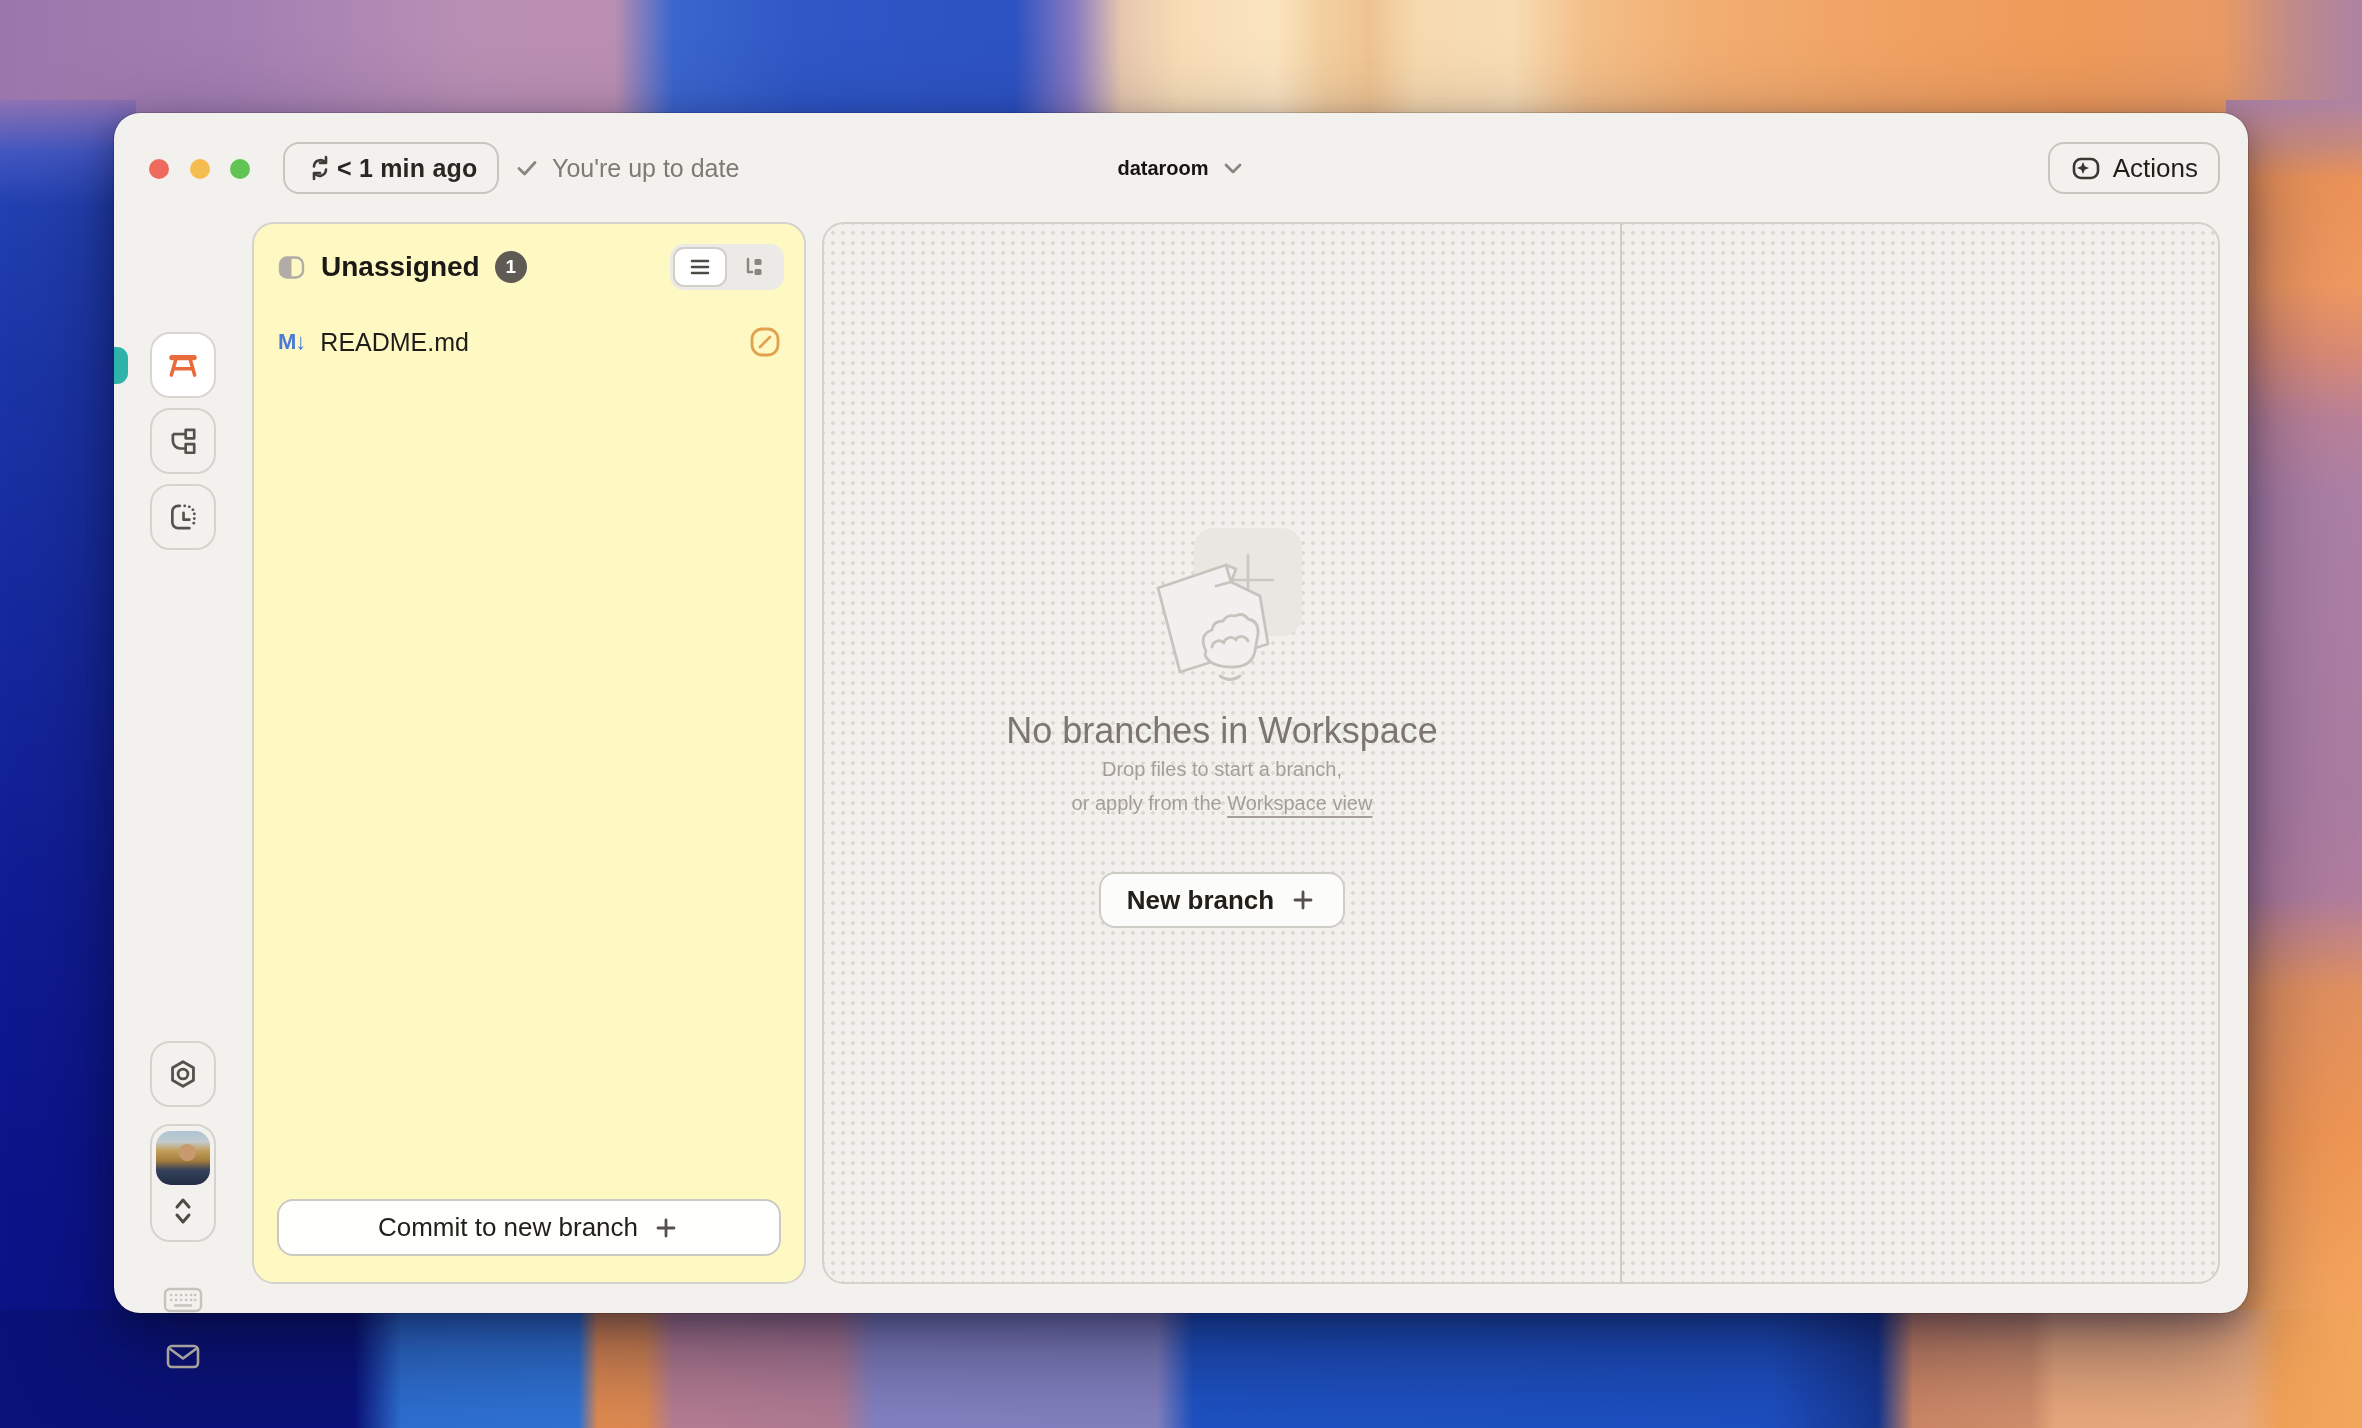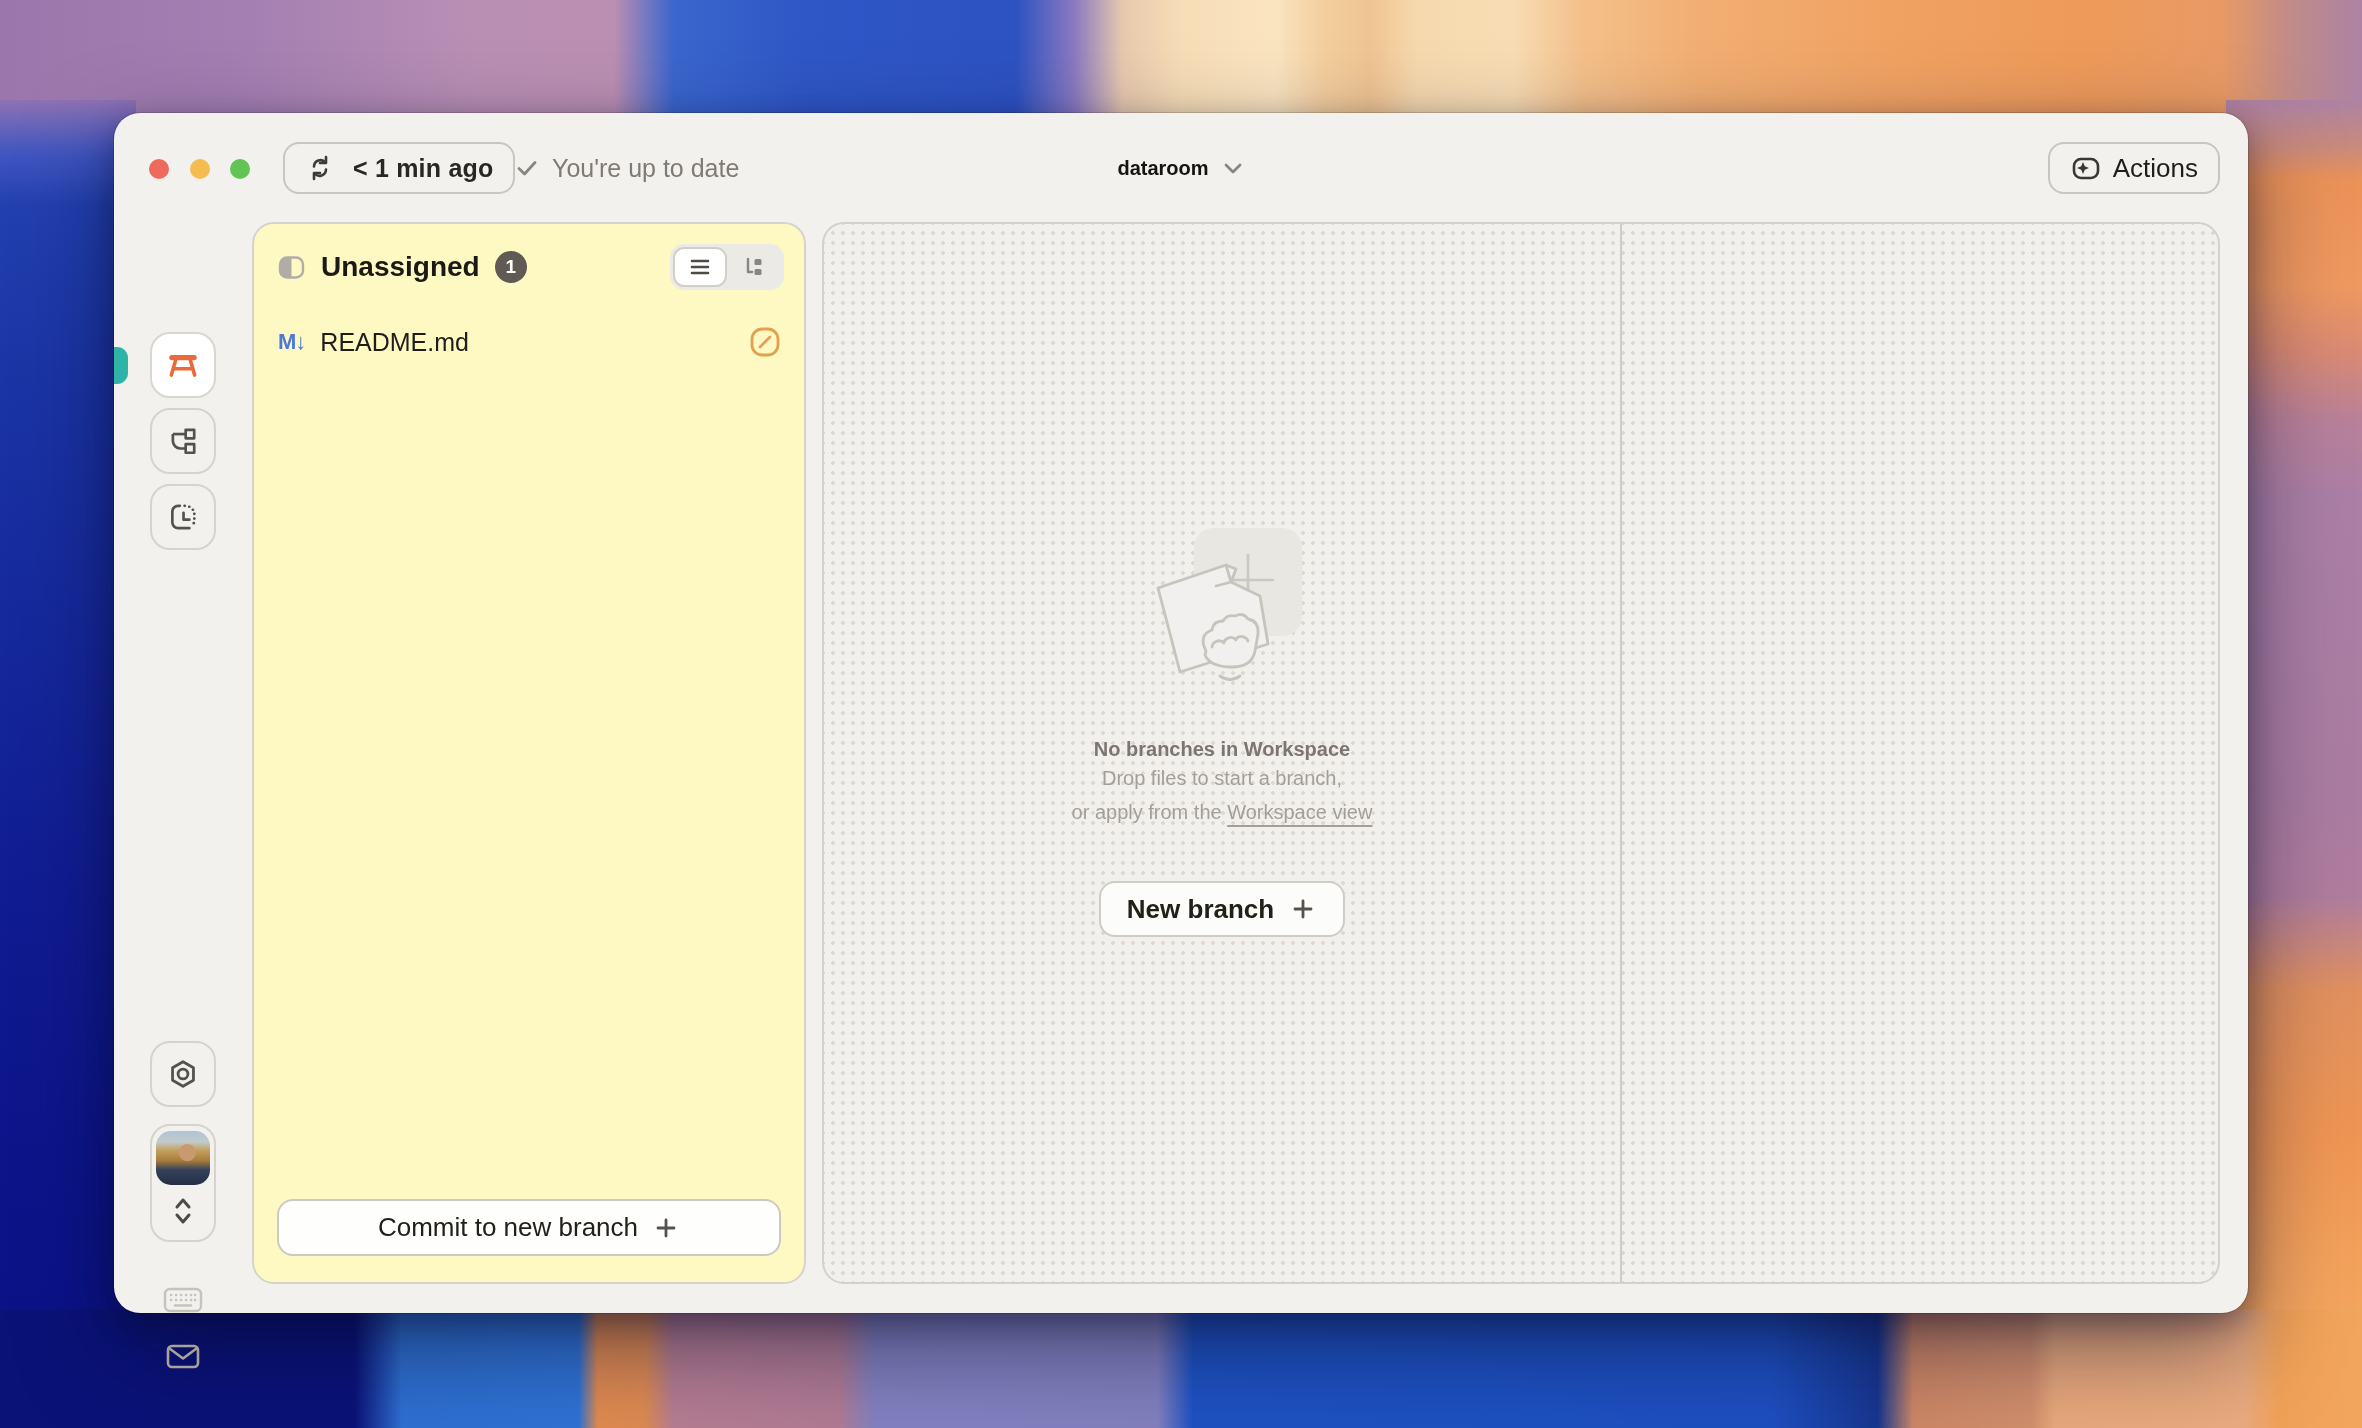--- a/index.html
+++ b/index.html
@@ -44,21 +44,21 @@
   }
 
   
   .titlebar { position:absolute; left:0; top:0; right:0; height:109px; }
   .tl { position:absolute; top:46px; width:20px; height:20px; border-radius:50%; }
   .tl.red    { left:35px;  background:#ee6a5e; }
   .tl.yellow { left:76px;  background:#f5bd4f; }
   .tl.green  { left:116px; background:#61c454; }
 
   .sync-btn { position:absolute; left:169px; top:29px; height:52px;
-    display:flex; align-items:center; gap:18px; padding:0 20px;
+    display:flex; align-items:center; gap:2px; padding:0 20px;
     border:2px solid #c9c5bf; border-radius:16px; background:transparent; cursor:default; }
   .sync-btn .label { font-size:25px; font-weight:700; color:#2a2723; letter-spacing:.2px; }
 
   .uptodate { position:absolute; left:400px; top:29px; height:52px; display:flex; align-items:center; gap:12px; }
   .uptodate .label { font-size:25px; color:#807a74; }
 
   .project-title { position:absolute; left:0; right:0; top:29px; height:52px;
     display:flex; align-items:center; justify-content:center; gap:12px; }
   .project-title .name { font-size:20px; font-weight:700; color:#161310; }
 
@@ -108,21 +108,21 @@
 
   
   .workspace { position:absolute; left:708px; top:109px; width:1398px; height:1062px;
     background:#f1f0ed; border:2px solid #d4d1cb; border-radius:22px; overflow:hidden;
     background-image:radial-gradient(circle, #dcd8d2 1.8px, rgba(0,0,0,0) 2px);
     background-size:10px 10px; background-position:4px 4px; }
   .lane-divider { position:absolute; left:796px; top:0; bottom:0; width:2px; background:#cfccc6; }
 
   .empty { position:absolute; left:0; top:0; width:796px; height:100%;
     display:flex; flex-direction:column; align-items:center; padding-top:296px; }
-  .empty-title { margin-top:28px; font-size:20px; font-weight:700; color:#7d7670; }
+  .empty-title { font-size:36px; font-weight:400; color:#7d7670; }
   .empty-line { font-size:20px; color:#a49e97; line-height:34px; }
   .empty-line a { color:#a49e97; text-decoration:underline; text-underline-offset:6px; }
   .newbranch-btn { margin-top:52px; height:56px; padding:0 26px;
     background:#fcfcfb; border:2px solid #cfccc6; border-radius:16px;
     display:flex; align-items:center; gap:15px; }
   .newbranch-btn .label { font-size:26px; font-weight:700; color:#232019; }
 
   svg { display:block; }
 </style>
 </head>

